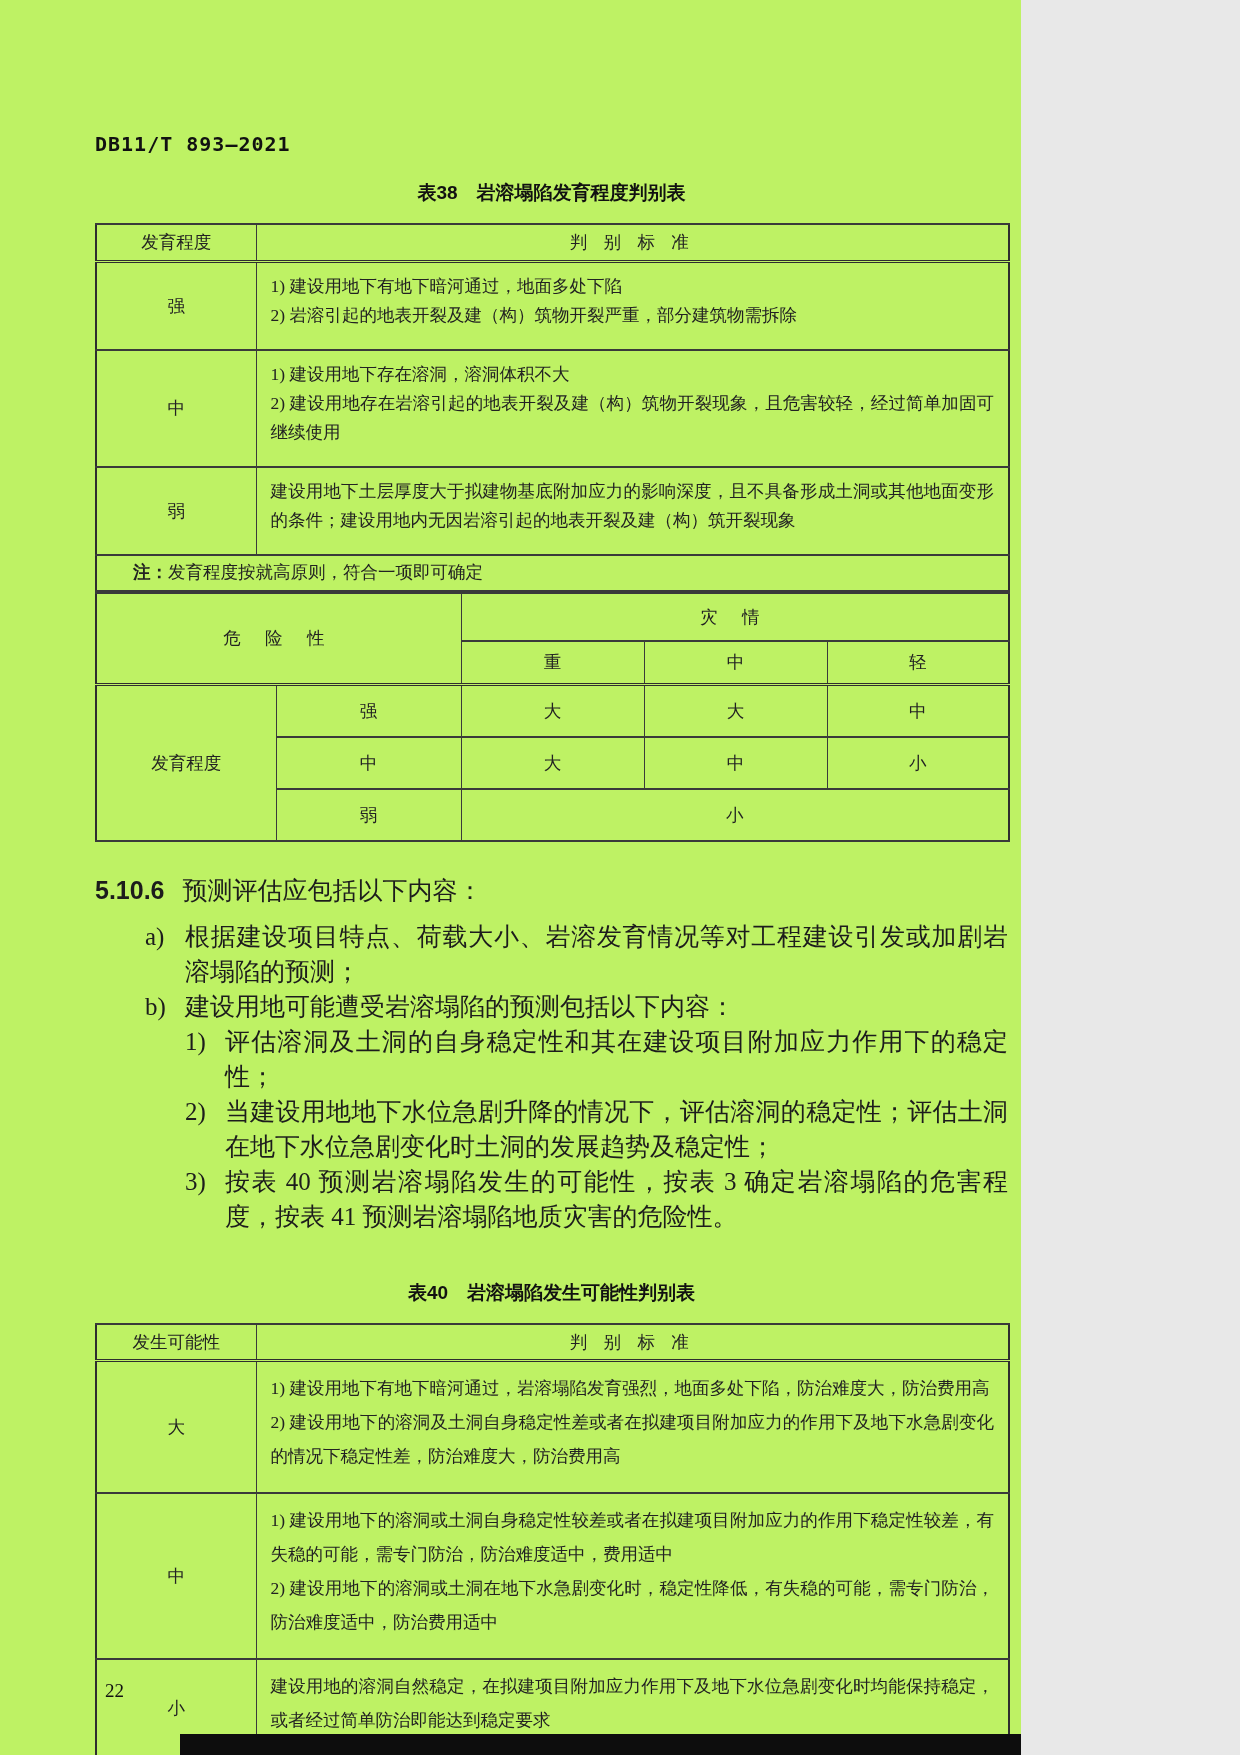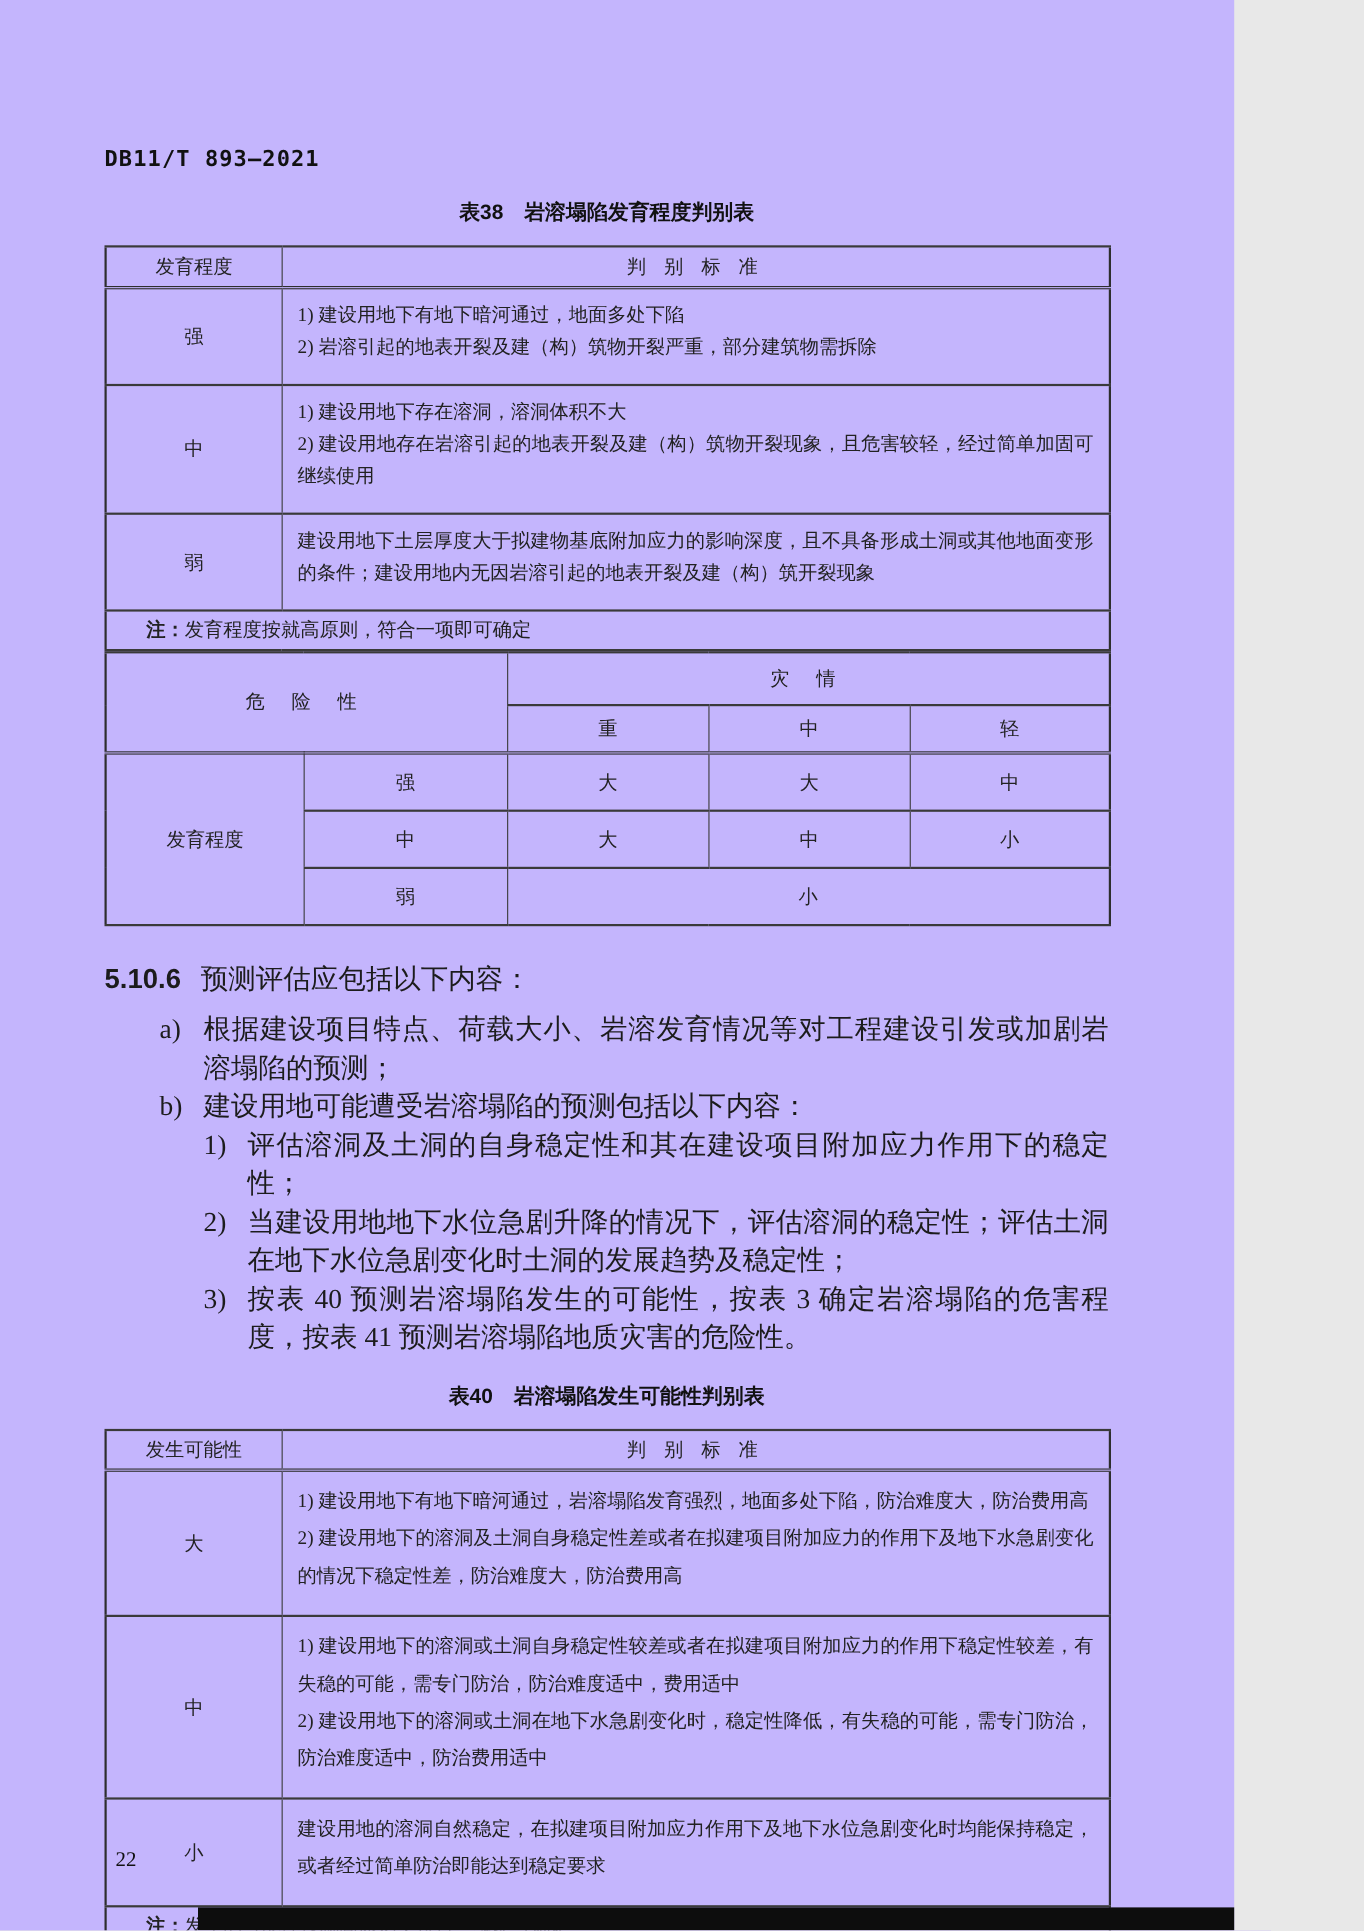--- a/index.html
+++ b/index.html
@@ -1,18 +1,18 @@
 <!DOCTYPE html>
 <html><head>
 <meta charset="utf-8">
 <style>
   * { margin:0; padding:0; box-sizing:border-box; }
   html,body { background:#e8e8e8; }
   .page {
-    position:relative; width:1122px; height:1755px; background:#c4b5fd;
+    position:relative; width:1021px; height:1755px; background:#bef264;
     font-family:"Liberation Serif", serif; color:#1c1c1c; overflow:hidden;
   }
   .content { position:absolute; left:95px; top:132px; width:913px; }
 
   .doc-code {
     font-family:"DejaVu Sans Mono", monospace;
     font-size:20px; letter-spacing:1px; font-weight:bold; color:#111;
     margin-bottom:24px;
   }
   .table-title {
@@ -48,21 +48,21 @@
   .t40 .hd-row td { height:37px; }
 
   .section { margin-top:30px; font-size:25px; }
   .sec-head { line-height:36px; margin-bottom:10px; }
   .sec-num { font-family:"Liberation Sans", sans-serif; font-weight:bold; margin-right:18px; }
   .item { display:flex; line-height:35px; }
   .item.lvl1 { padding-left:50px; }
   .item.lvl2 { padding-left:90px; }
   .item-label { flex:0 0 40px; }
   .item-text { flex:1; text-align:justify; }
-  .title40 { margin-top:22px; }
+  .title40 { margin-top:46px; }
 
   .page-number { position:absolute; left:105px; top:1680px; font-size:19px; color:#111; }
   .scan-bar { position:absolute; left:180px; top:1734px; width:948px; height:21px; background:#0d0d0d; }
 </style>
 </head>
 <body>
 
 <div class="page">
   <div class="content">
 

